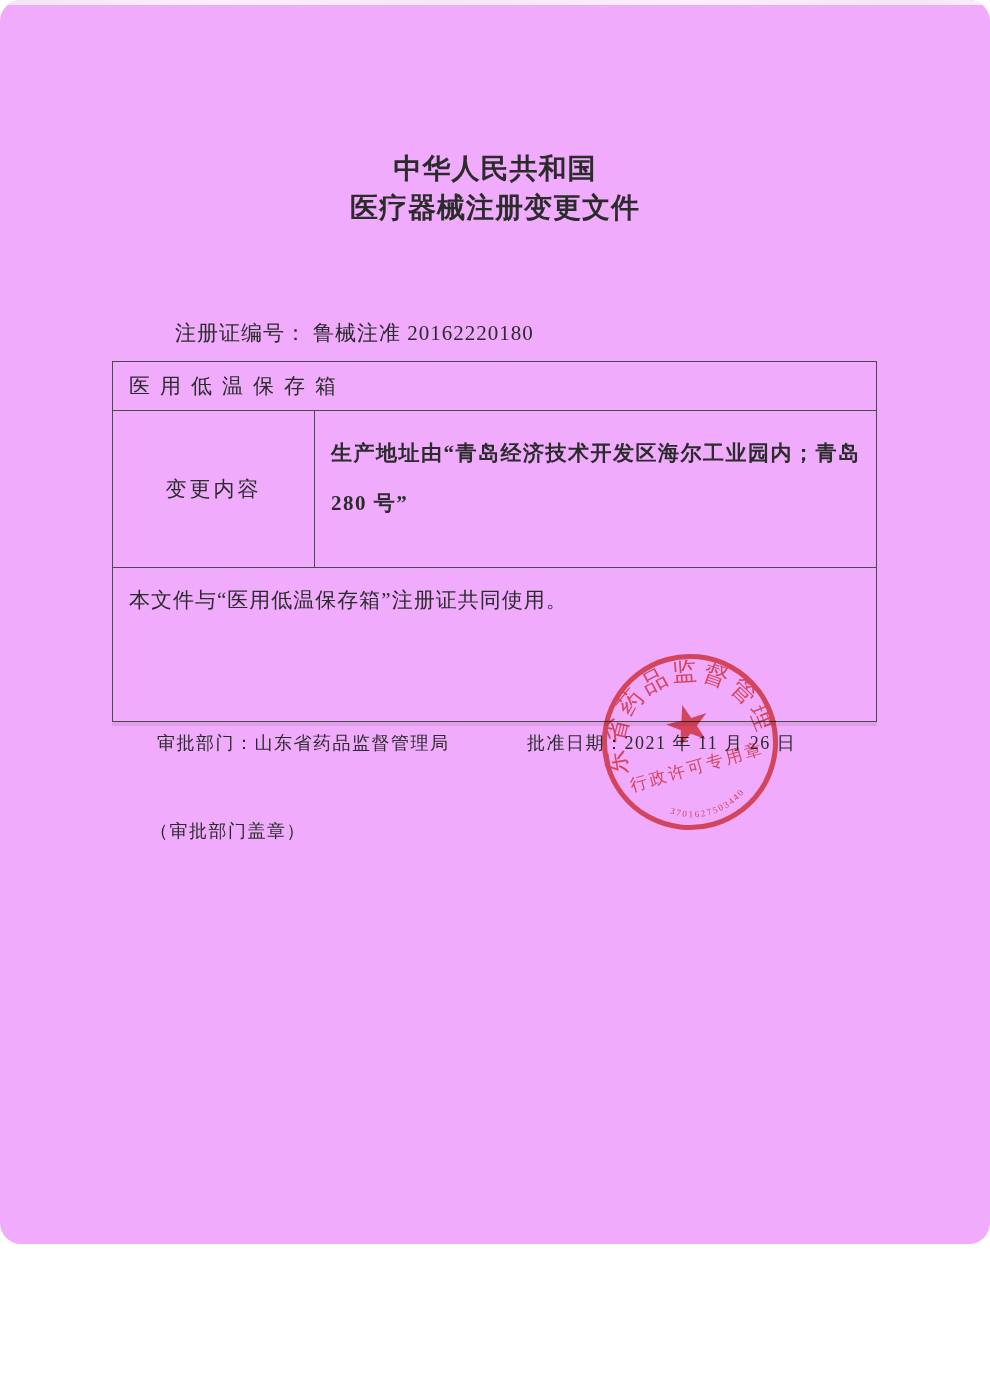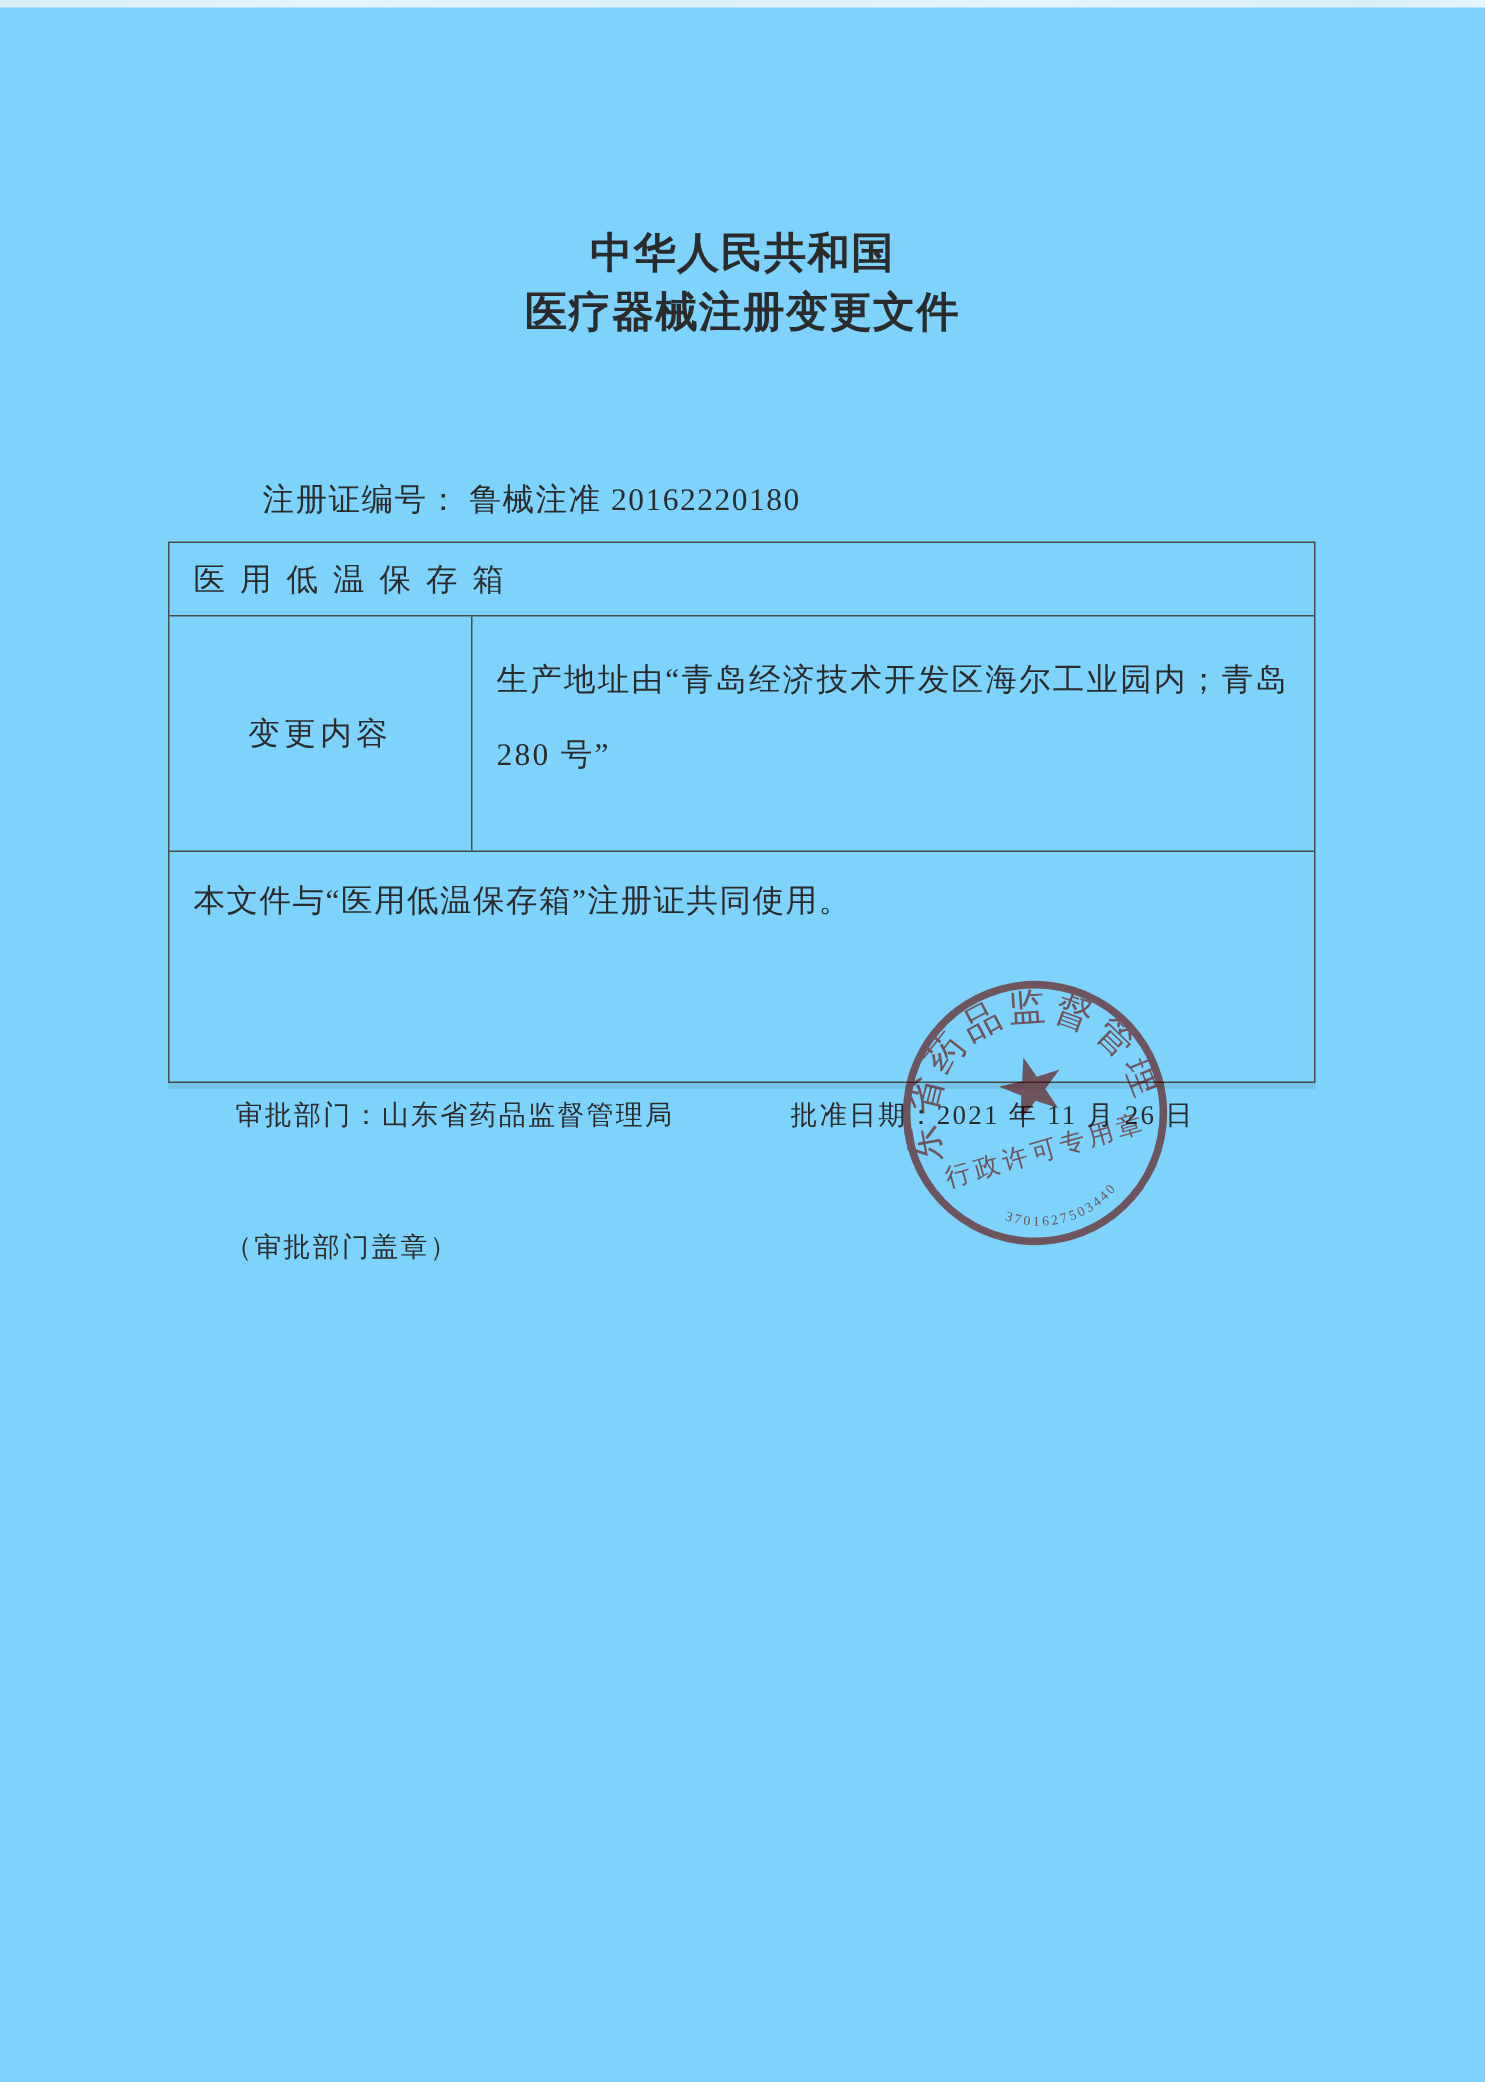--- a/index.html
+++ b/index.html
@@ -1,23 +1,24 @@
 <!DOCTYPE html>
 <html><head>
 <meta charset="utf-8">
 <style>
   html, body { margin: 0; padding: 0; background: #ffffff; }
   .page {
     position: relative;
     width: 990px;
-    height: 1388px;
-    background: #7dd3fc;
+    height: 1244px;
+    background: #f0abfc;
     overflow: hidden;
     font-family: "Liberation Serif", "DejaVu Serif", serif;
     color: #2e2e2e;
+    border-radius: 21px;
   }
   .scan-edge {
     position: absolute; top: 0; left: 0; right: 0; height: 5px;
     background: linear-gradient(90deg, #f3f3f3, #ffffff 22%, #f6f6f6 45%, #ffffff 70%, #f4f4f4 92%, #ffffff);
     opacity: .8;
   }
   .title {
     position: absolute; left: 0; width: 990px; text-align: center;
     font-size: 28px; font-weight: bold; letter-spacing: 1px; color: #2b2b2b;
   }
@@ -47,21 +48,21 @@
     font-size: 21px; letter-spacing: 3px; color: #2b2b2b;
     box-sizing: border-box;
   }
   .t-content {
     flex: 1 1 auto; box-sizing: border-box;
     padding: 0 10px 0 16px;
     font-size: 21px; color: #2b2b2b;
   }
   .t-row-1 .t-content { display: flex; align-items: center; letter-spacing: 10px; }
   .t-row-2 .t-content { padding-top: 17px; letter-spacing: 1.5px; }
-  .t-row-2 .t-content .content-line { line-height: 50px; white-space: nowrap; }
+  .t-row-2 .t-content .content-line { line-height: 50px; white-space: nowrap; font-weight: bold; }
   .t-row-3 .t-content { padding-top: 16px; letter-spacing: 1px; }
   .t-row-3 .t-content .content-line { line-height: 32px; white-space: nowrap; }
   .footer-line-1 { position: absolute; top: 731px; left: 0; width: 990px; font-size: 18px; letter-spacing: 1.5px; color: #2b2b2b; }
   .dept-group { position: absolute; left: 157px; top: 0; white-space: nowrap; text-align: right; }
   .date-group { position: absolute; left: 527px; top: 0; white-space: nowrap; }
   .seal-note { position: absolute; top: 772px; left: 150px; font-size: 18px; letter-spacing: 1.5px; color: #2b2b2b; margin-top: 47px; }
   .stamp {
     position: absolute; left: 598px; top: 650px;
     width: 184px; height: 184px;
     opacity: 0.85;

